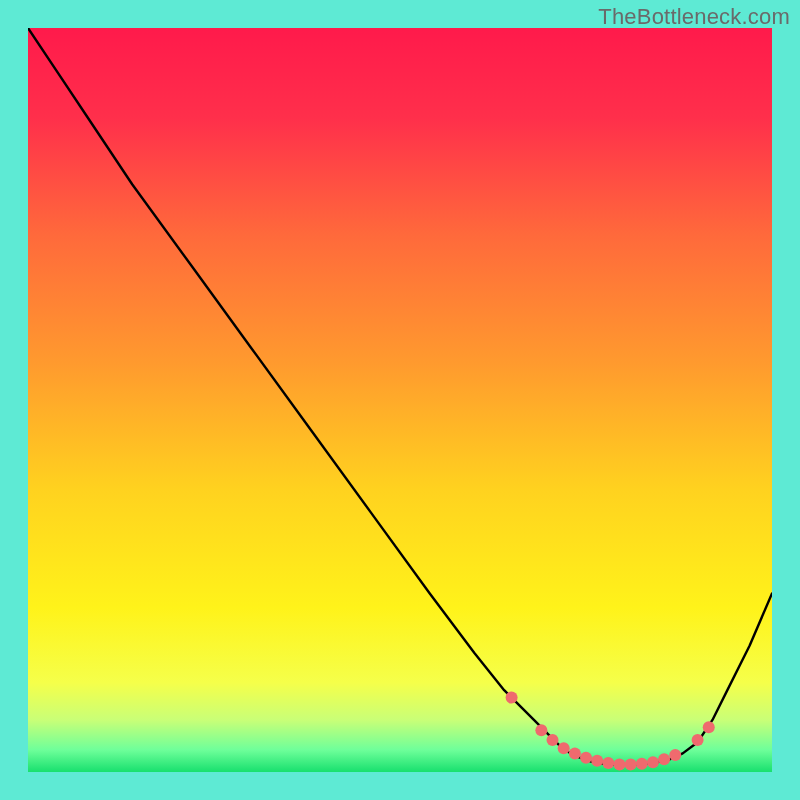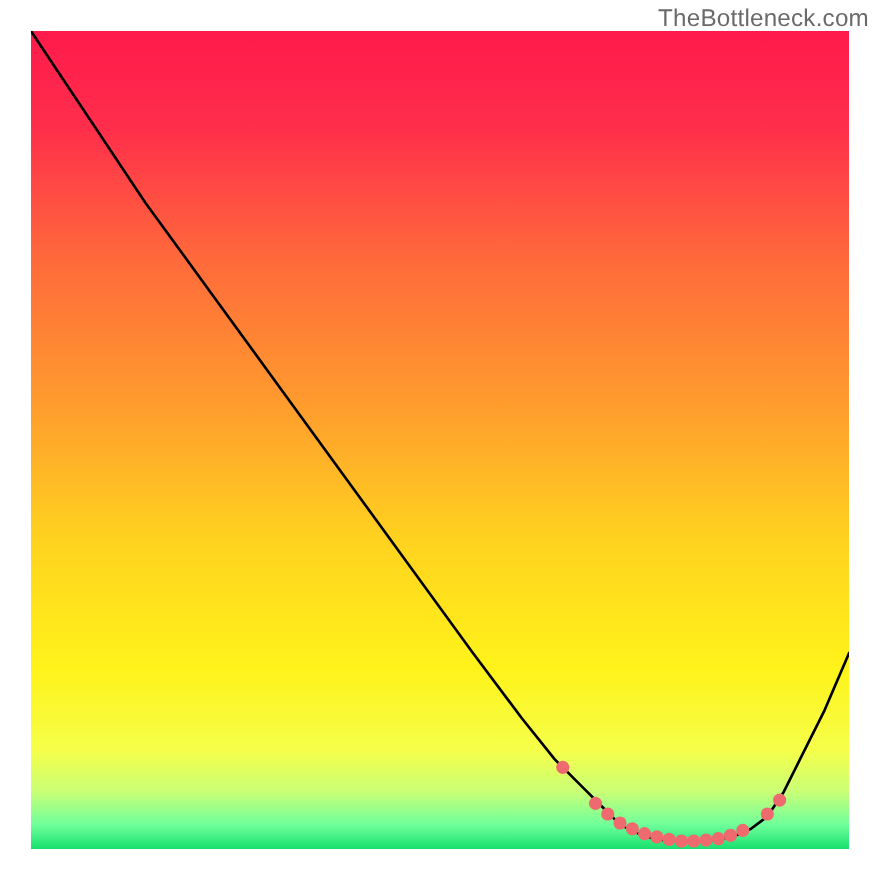--- a/index.html
+++ b/index.html
@@ -8,21 +8,21 @@
     width: 800px;
     height: 800px;
     background: #000;
     overflow: hidden;
     font-family: Arial, Helvetica, sans-serif;
   }
   .frame {
     position: relative;
     width: 800px;
     height: 800px;
-    background: #ffffff;
+    background: #5eead4;
   }
   .watermark {
     position: absolute;
     top: 4px;
     right: 10px;
     color: #6a6a6a;
     font-size: 22px;
     font-weight: 500;
     letter-spacing: 0.2px;
     z-index: 10;

